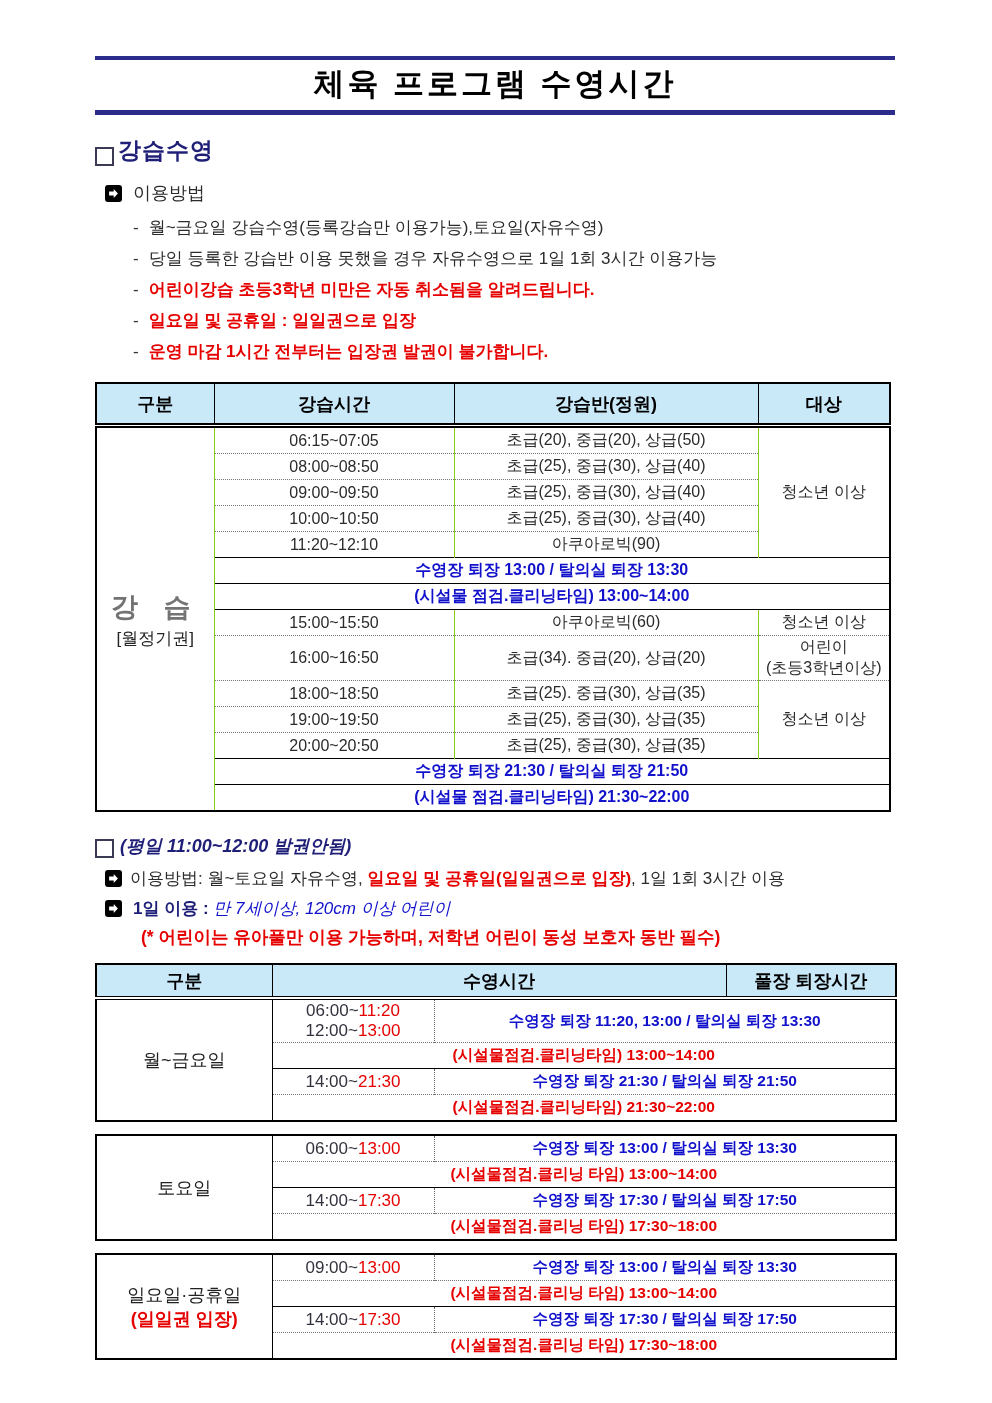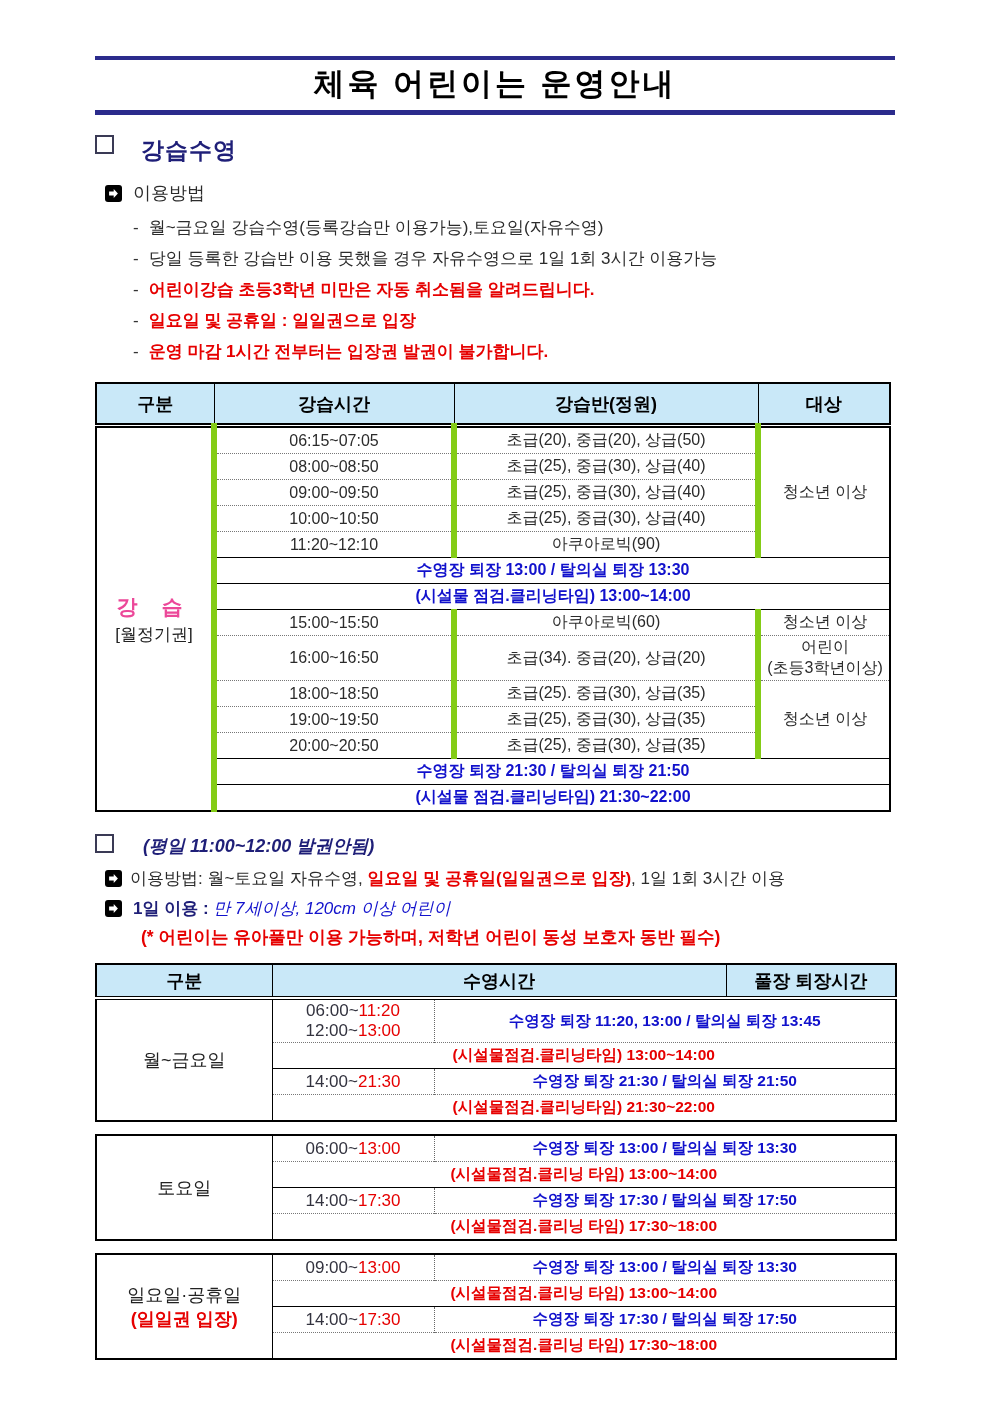--- a/index.html
+++ b/index.html
@@ -7,21 +7,21 @@
     width:992px;height:1403px;overflow:hidden;background:#fff;
     font-family:"Liberation Sans","DejaVu Sans",sans-serif;color:#222;
   }
   .content{width:800px;padding:56px 0 0 95px;}
 
   
   .title-wrap{border-top:4px solid #2b2b8c;border-bottom:5px solid #2b2b8c;padding:3px 0 5px;}
   .title-wrap h1{margin:0;text-align:center;font-size:31px;font-weight:bold;letter-spacing:3px;color:#000;}
 
   
-  .sec-head{display:flex;align-items:flex-start;gap:27px;margin-top:20px;}
+  .sec-head{display:flex;align-items:flex-end;gap:4px;margin-top:20px;}
   .sec-head .txt{font-size:23px;font-weight:bold;color:#1f1f78;letter-spacing:1px;}
   .sec-head .note{font-size:18px;font-weight:bold;font-style:italic;color:#1f1f78;margin-left:2px;}
   .sq{width:15px;height:15px;border:2px solid #3a3a55;display:inline-block;flex:none;}
 
   .arrow-line{display:flex;align-items:center;gap:11px;margin:15px 0 0 10px;font-size:18px;color:#2b2b2b;}
   .arrow-icon{width:17px;height:17px;background:#000;border-radius:3px;display:flex;align-items:center;justify-content:center;flex:none;}
 
   .dash-list{list-style:none;margin:7px 0 0 0;padding:0 0 0 38px;}
   .dash-list li{font-size:17px;line-height:31px;display:flex;gap:10px;}
   .dash-list .dash{color:#333;flex:none;}
@@ -29,25 +29,25 @@
   .redb{color:#e60000;font-weight:bold;text-align:right;}
 
   
   table{border-collapse:collapse;table-layout:fixed;}
   td,th{overflow:hidden;}
 
   
   .t1{width:794px;margin-top:15px;border:2px solid #000;}
   .t1 th{background:#c9e8f8;border:1px solid #000;border-bottom:5px double #000;
          font-size:18px;font-weight:bold;color:#000;height:37px;}
-  .t1 td{border-left:6px solid #84cc16;font-size:16px;text-align:center;padding:1px 2px;height:23px;color:#2b2b2b;}
+  .t1 td{border-left:1px solid #84cc16;font-size:16px;text-align:center;padding:1px 2px;height:23px;color:#2b2b2b;}
   .t1 tr.dot td{border-top:1px dotted #777;}
   .t1 tr.sol td{border-top:1px solid #000;}
   .t1 td.group{border-left:none;}
-  .g1{font-size:21px;font-weight:bold;letter-spacing:9px;color:#ec4899;}
+  .g1{font-size:27px;font-weight:bold;letter-spacing:9px;color:#737373;}
   .g2{font-size:17px;color:#222;margin-top:2px;}
   .t1 .notice{color:#1111cc;font-weight:bold;font-size:16px;}
   .tgt{font-size:17px;}
 
   
   .ft{width:800px;border:2px solid #000;}
   .t2{margin-top:14px;}
   .t3,.t4{margin-top:12px;}
   .ft th{background:#c9e8f8;border:1px solid #000;border-bottom:4px double #000;
          font-size:18px;font-weight:bold;color:#000;height:29px;}
@@ -66,21 +66,21 @@
   .hl{background:#ffff00;color:#e60000;font-weight:bold;font-size:17px;padding:3px 4px;flex:1;}
   .mix{font-size:17px;}
   .foot-note{margin:5px 0 0 46px;font-size:17.5px;color:#e60000;font-weight:bold;}
 </style>
 </head>
 <body>
 
 <div class="content">
 
   <div class="title-wrap">
-    <h1>체육 어린이는 운영안내</h1>
+    <h1>체육 프로그램 수영시간</h1>
   </div>
 
   <div class="sec-head">
     <span class="sq"></span>
     <span class="txt">강습수영</span>
   </div>
 
   <div class="arrow-line">
     <span class="arrow-icon">
       <svg width="11" height="11" viewBox="0 0 10 10">
@@ -235,21 +235,21 @@
         <th>풀장 퇴장시간</th>
       </tr>
     </thead>
     <tbody>
       <tr>
         <td class="group" rowspan="4">월~금요일</td>
         <td class="time">
           <div><span>06:00~</span><span style="color: rgb(230, 0, 0);">11:20</span></div>
           <div><span>12:00~</span><span style="color: rgb(230, 0, 0);">13:00</span></div>
         </td>
-        <td class="msg" colspan="2">수영장 퇴장 11:20, 13:00 / 탈의실 퇴장 13:45</td>
+        <td class="msg" colspan="2">수영장 퇴장 11:20, 13:00 / 탈의실 퇴장 13:30</td>
       </tr>
       <tr class="dot">
         <td class="clean" colspan="3">(시설물점검.클리닝타임) 13:00~14:00</td>
       </tr>
       <tr class="sol">
         <td class="time"><span>14:00~</span><span style="color: rgb(230, 0, 0);">21:30</span></td>
         <td class="msg" colspan="2">수영장 퇴장 21:30 / 탈의실 퇴장 21:50</td>
       </tr>
       <tr class="dot">
         <td class="clean" colspan="3">(시설물점검.클리닝타임) 21:30~22:00</td>

